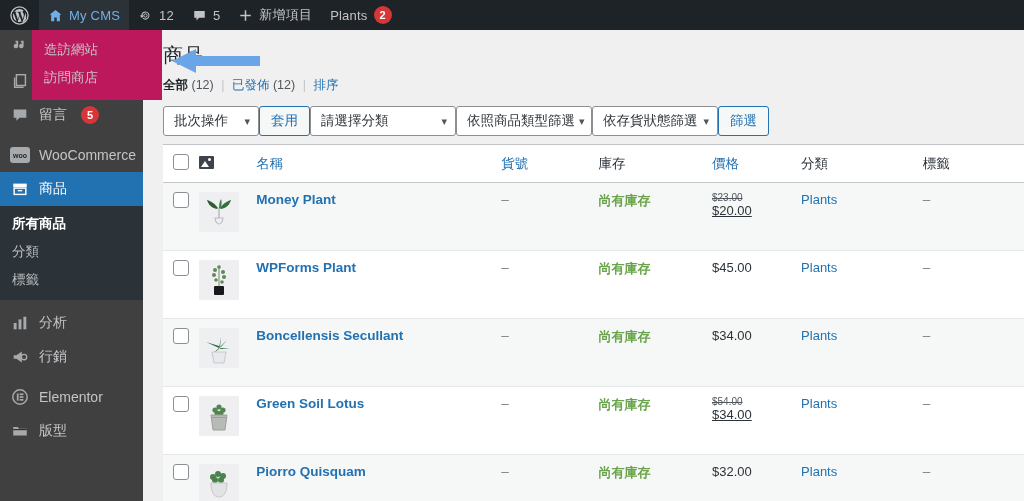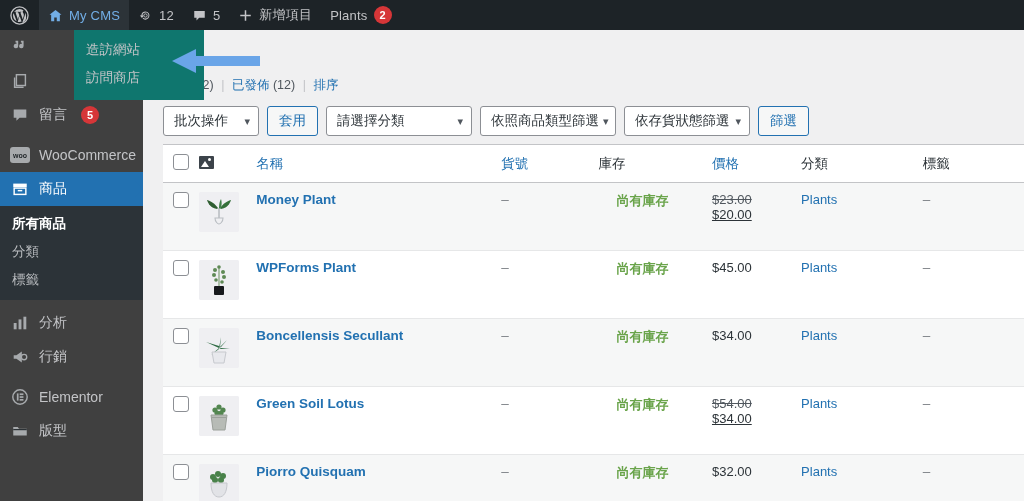--- a/index.html
+++ b/index.html
@@ -68,21 +68,21 @@
   .woo-mark {
     width: 20px; height: 16px; border-radius: 3px; background: #a7aaad; color:#1d2327;
     font-size: 7px; font-weight: 700; display:flex; align-items:center; justify-content:center;
     position: relative;
   }
   .woo-mark::after{ content:""; position:absolute; left:4px; bottom:-3px; border:3px solid transparent; border-top-color:#a7aaad; }
 
   
   .ab-dropdown {
     position: absolute; top: 30px; left: 32px; width: 130px;
-    background: #0f766e; z-index: 60; padding: 6px 0 8px 0; margin-left: 42px;
+    background: #be185d; z-index: 60; padding: 6px 0 8px 0;
   }
   .ab-dd-item {
     padding: 5px 0 5px 12px; font-size: 13.5px; color: #c3c4c7; cursor: pointer;
     white-space: nowrap;
   }
 
   
   .content {
     position: absolute; top: 30px; left: 143px; width: 881px; height: 471px;
     background: #f0f0f1; overflow: hidden;
@@ -93,21 +93,21 @@
   }
   .subsubsub {
     padding: 8px 0 6px 20px; font-size: 12.5px; color: #50575e;
   }
   .subsubsub a { color: #2271b1; text-decoration: none; cursor: pointer; }
   .subsubsub .cur { color: #1d2327; font-weight: 700; }
   .subsubsub .cnt { color: #50575e; }
   .subsubsub .sep { color: #c3c4c7; padding: 0 4px; }
 
   .tablenav {
-    display: flex; align-items: center; gap: 8px;
+    display: flex; align-items: center; gap: 0;
     padding: 6px 0 8px 20px;
   }
   .sel {
     height: 30px; border: 1px solid #8c8f94; border-radius: 3px; background: #fff;
     color: #2c3338; font-size: 13.5px; display: flex; align-items: center;
     padding: 0 8px 0 10px; cursor: pointer; white-space: nowrap; position: relative;
     box-shadow: 0 0 0 transparent;
   }
   .sel .caret { margin-left: auto; padding-left: 12px; color: #50575e; font-size: 11px; }
   .sel.w-bulk { width: 96px; }
@@ -140,22 +140,22 @@
   .col-sku  { width: 96px; }
   .col-stock{ width: 112px; }
   .col-price{ width: 88px; }
   .col-cat  { width: 120px; }
   .col-tags { width: 100px; }
   .cb {
     width: 16px; height: 16px; border: 1px solid #8c8f94; border-radius: 3px;
     background: #fff; display: inline-block; cursor: pointer;
   }
   .prod-name { color: #2271b1; font-weight: 700; font-size: 13.5px; text-decoration: none; cursor: pointer; }
-  .instock { color: #6aa44b; font-weight: 700; font-size: 13px; margin-left: 18px; }
-  .price-del { color: #50575e; text-decoration: line-through; display: block; font-size: 13px; }
+  .instock { color: #6aa44b; font-weight: 700; font-size: 13px; }
+  .price-del { color: #50575e; text-decoration: line-through; display: block; font-size: 10px; }
   .price-new { color: #2c3338; text-decoration: underline; display: block; font-size: 13px; }
   .price-one { color: #2c3338; font-size: 13px; }
   .dash { color: #787c82; }
   .cat-link { color: #2271b1; text-decoration: none; cursor: pointer; font-size: 13px; }
   .thumb {
     width: 40px; height: 40px; border-radius: 2px; background: #efeff2;
     display: block; position: relative; overflow: hidden;
   }
   .thumb svg { display: block; }
   .th-img-icon {

